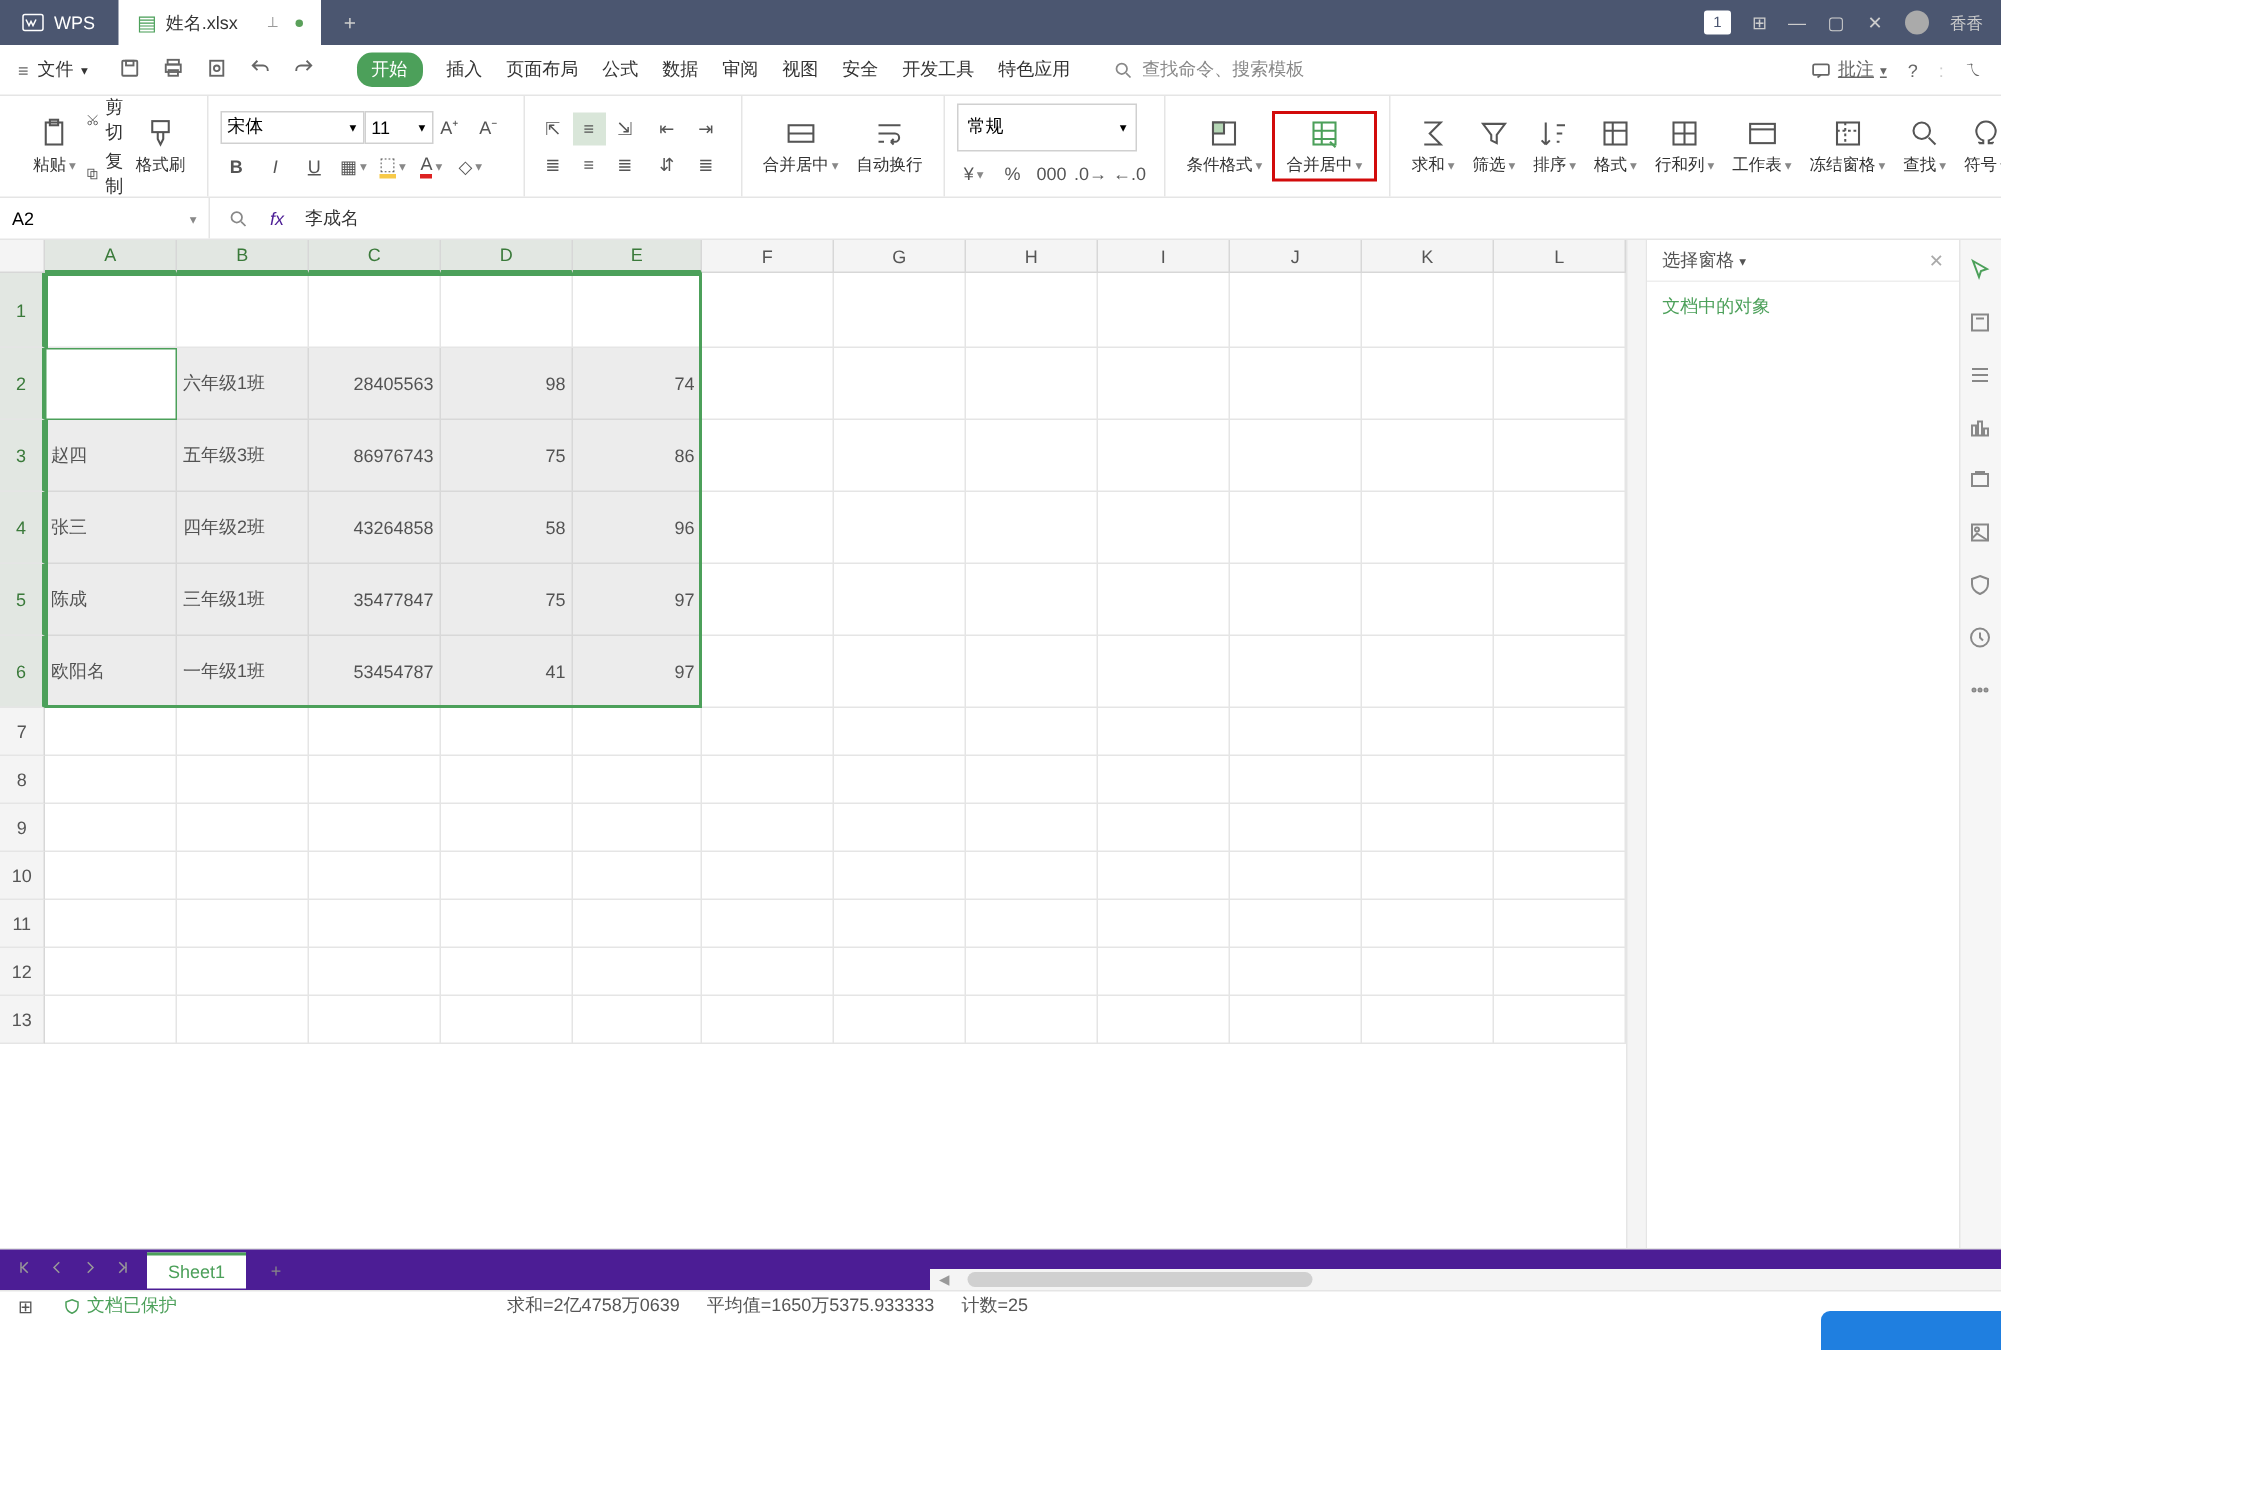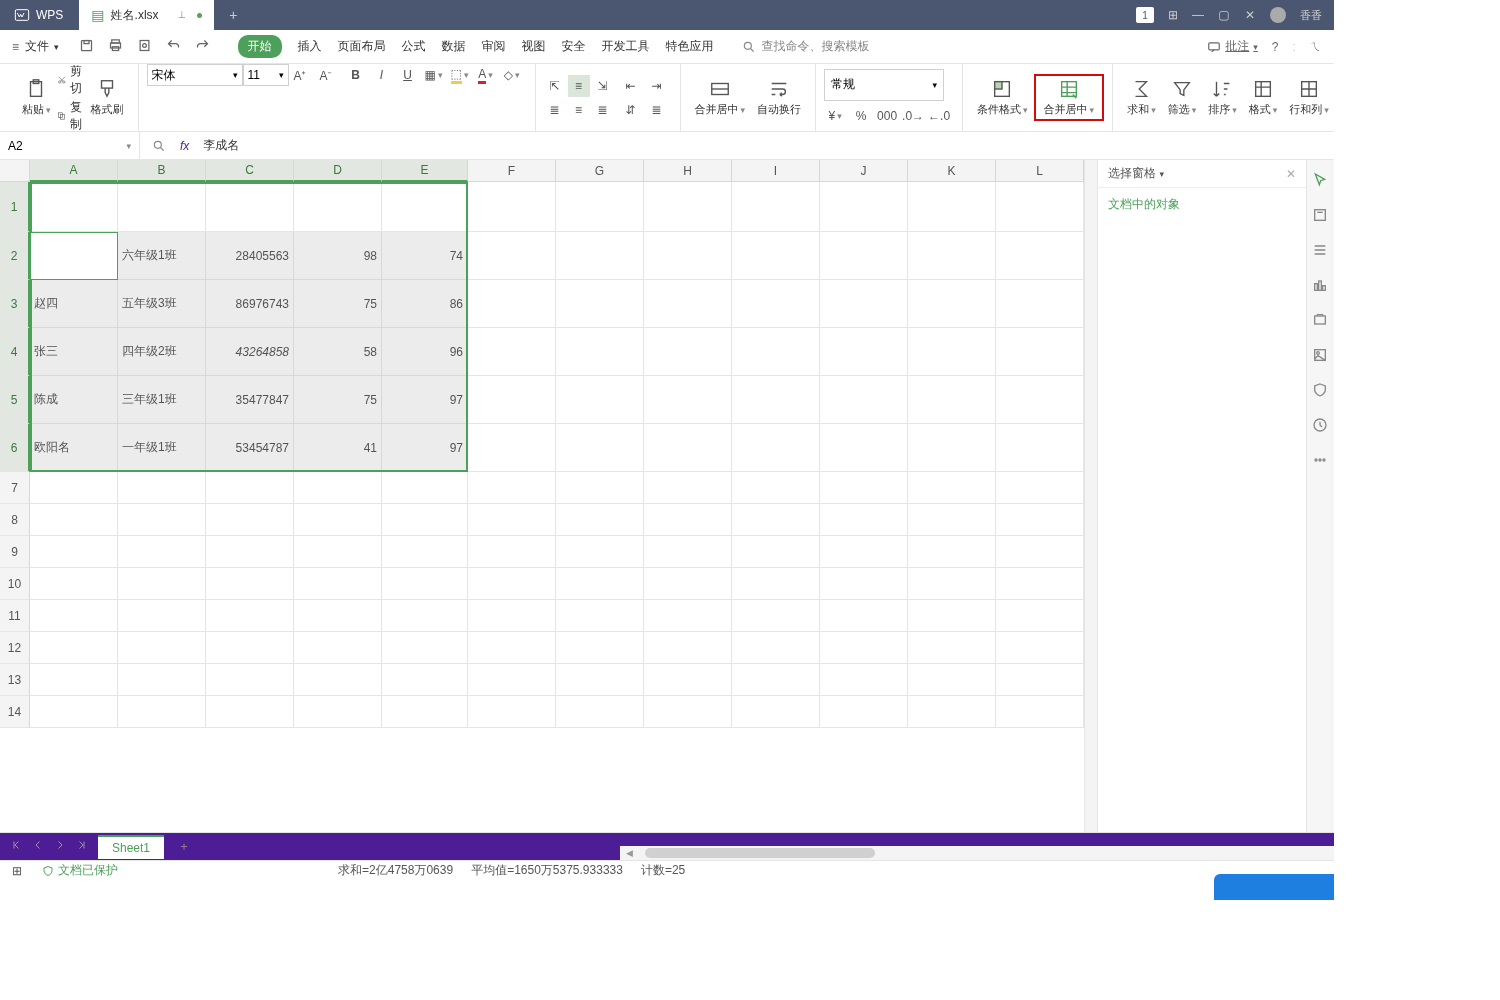--- a/index.html
+++ b/index.html
@@ -205,21 +205,21 @@
         </div>
     </div>
     <div class="rb-vert" style="padding-left:4px;">
       <svg viewBox="0 0 24 24" fill="none" stroke="#555" stroke-width="1.5">
           <rect x="6" y="3" width="12" height="8"></rect>
           <path d="M10 11v5l2 4 2-4v-5"></path>
         </svg>
       <span>格式刷</span>
     </div>
   </div>
-  <div class="ribbon-group" style="flex-direction:row;gap:4px;align-items:flex-start;justify-content:center;">
+  <div class="ribbon-group" style="flex-direction:column;gap:4px;align-items:flex-start;justify-content:center;">
     <div class="ico-row">
       <div class="font-select font-name">
           <span>宋体</span>
           <span style="font-size:9px;">▾</span>
         </div>
       <div class="font-select font-size">
           <span>11</span>
           <span style="font-size:9px;">▾</span>
         </div>
       <div class="ico-btn">A⁺</div>
@@ -453,21 +453,21 @@
             <div class="cell" style="width: 88px; height: 48px;"></div>
             <div class="cell" style="width: 88px; height: 48px;"></div>
             <div class="cell" style="width: 88px; height: 48px;"></div>
             <div class="cell" style="width: 88px; height: 48px;"></div>
             <div class="cell" style="width: 88px; height: 48px;"></div>
           </div>
           <div class="grid-row">
             <div class="row-h sel" style="height: 48px;">4</div>
             <div class="cell" style="width: 88px; height: 48px;">张三</div>
             <div class="cell" style="width: 88px; height: 48px;">四年级2班</div>
-            <div class="cell" style="width: 88px; height: 48px; justify-content: flex-end; font-style: italic;">43264858</div>
+            <div class="cell" style="width: 88px; height: 48px; justify-content: flex-end;">43264858</div>
             <div class="cell" style="width: 88px; height: 48px; justify-content: flex-end;">58</div>
             <div class="cell" style="width: 86px; height: 48px; justify-content: flex-end;">96</div>
             <div class="cell" style="width: 88px; height: 48px;"></div>
             <div class="cell" style="width: 88px; height: 48px;"></div>
             <div class="cell" style="width: 88px; height: 48px;"></div>
             <div class="cell" style="width: 88px; height: 48px;"></div>
             <div class="cell" style="width: 88px; height: 48px;"></div>
             <div class="cell" style="width: 88px; height: 48px;"></div>
             <div class="cell" style="width: 88px; height: 48px;"></div>
           </div>
@@ -599,35 +599,20 @@
             <div class="cell" style="width: 88px; height: 32px;"></div>
             <div class="cell" style="width: 86px; height: 32px;"></div>
             <div class="cell" style="width: 88px; height: 32px;"></div>
             <div class="cell" style="width: 88px; height: 32px;"></div>
             <div class="cell" style="width: 88px; height: 32px;"></div>
             <div class="cell" style="width: 88px; height: 32px;"></div>
             <div class="cell" style="width: 88px; height: 32px;"></div>
             <div class="cell" style="width: 88px; height: 32px;"></div>
             <div class="cell" style="width: 88px; height: 32px;"></div>
           </div>
-          <div class="grid-row">
-            <div class="row-h" style="height: 32px;">14</div>
-            <div class="cell" style="width: 88px; height: 32px;"></div>
-            <div class="cell" style="width: 88px; height: 32px;"></div>
-            <div class="cell" style="width: 88px; height: 32px;"></div>
-            <div class="cell" style="width: 88px; height: 32px;"></div>
-            <div class="cell" style="width: 86px; height: 32px;"></div>
-            <div class="cell" style="width: 88px; height: 32px;"></div>
-            <div class="cell" style="width: 88px; height: 32px;"></div>
-            <div class="cell" style="width: 88px; height: 32px;"></div>
-            <div class="cell" style="width: 88px; height: 32px;"></div>
-            <div class="cell" style="width: 88px; height: 32px;"></div>
-            <div class="cell" style="width: 88px; height: 32px;"></div>
-            <div class="cell" style="width: 88px; height: 32px;"></div>
-          </div>
         </div>
       <div class="sel-fill" id="sel-fill" style="left: 30px; top: 72px; width: 438px; height: 240px;"></div>
       <div class="selection" id="selection" style="left: 30px; top: 22px; width: 438px; height: 290px;"></div>
       <div class="active-cell" id="active-cell" style="left: 30px; top: 72px; width: 88px; height: 48px;"></div>
     </div>
   </div>
   <div class="vscroll"></div>
   <div class="side-panel">
     <div class="side-header">
       <span><span>选择窗格</span> <span style="font-size:9px;">▾</span></span>

